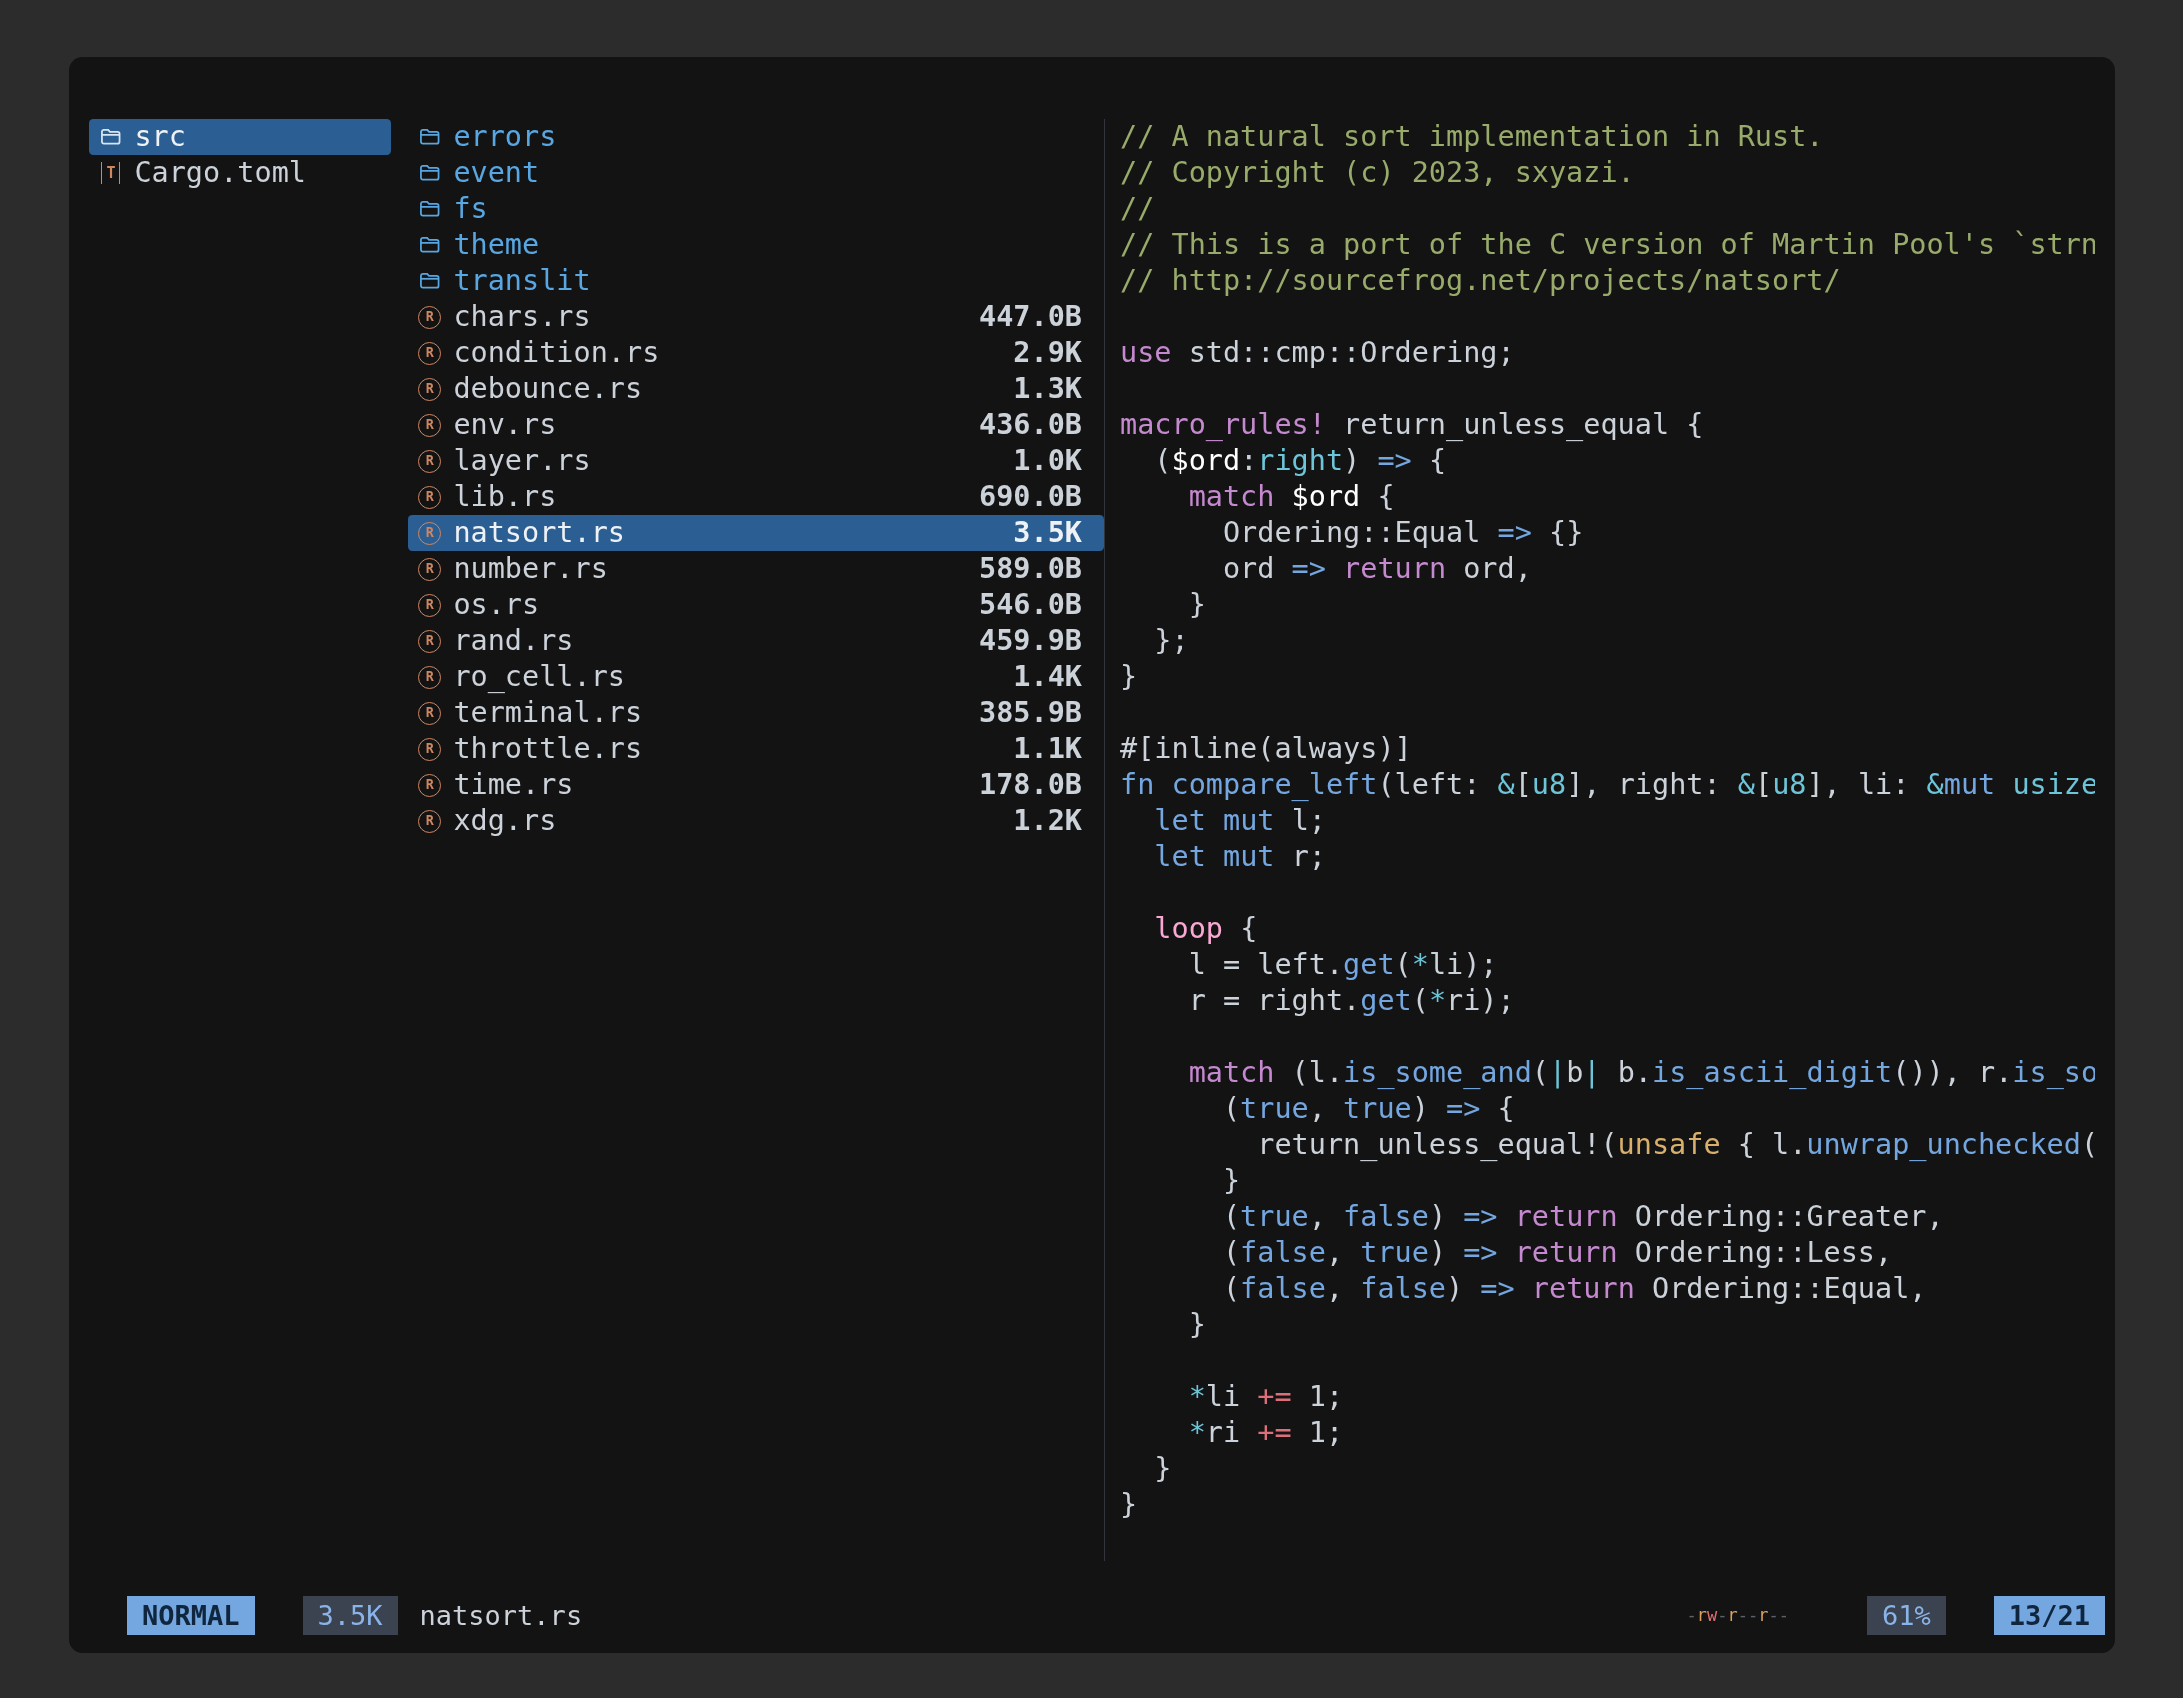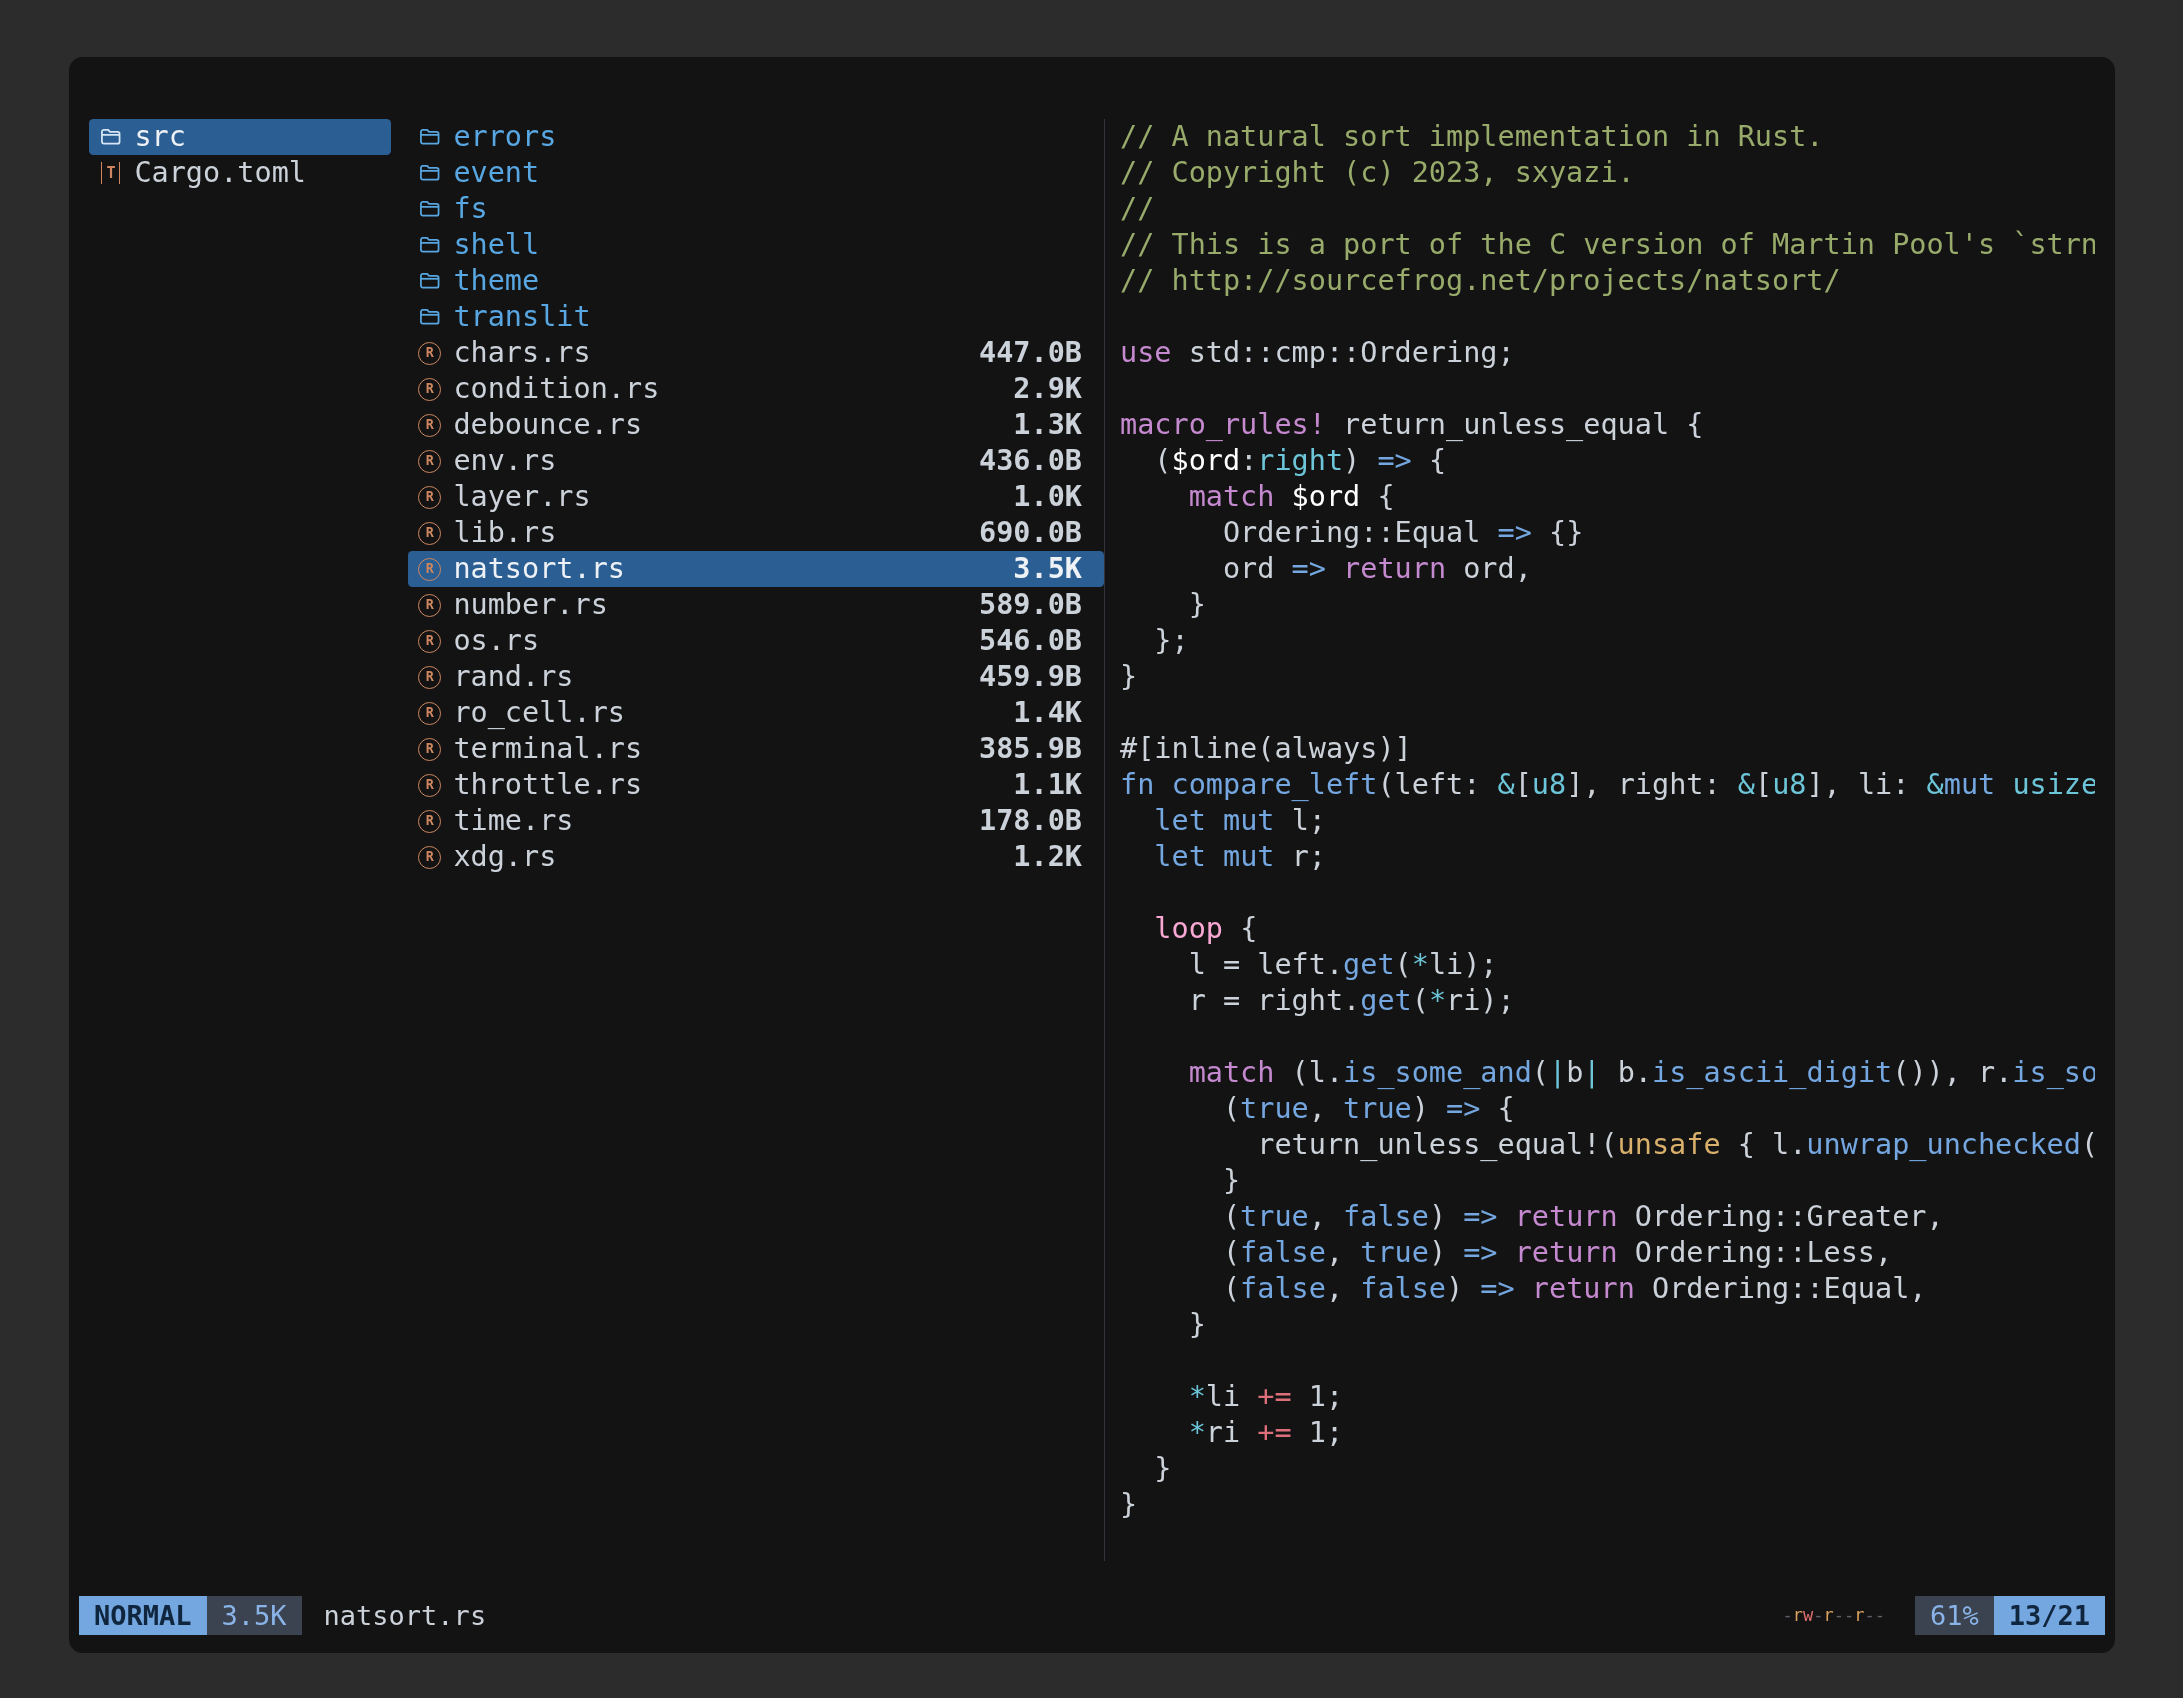--- a/index.html
+++ b/index.html
@@ -29,21 +29,21 @@
   .label{white-space:pre;}
   .folder-label{color:#58a7e2;}
   .row.selected .folder-label{color:#eef2f6;}
   .size{margin-left:auto;white-space:pre;font-weight:bold;}
   .code-line{height:36px;white-space:pre;}
   .tk-w{color:#ccd2da}.tk-cm{color:#98ab6b}.tk-mg{color:#c489ce}
   .tk-bl{color:#74a6e0}.tk-cy{color:#6cc5d8}.tk-or{color:#ffffff}
   .tk-or2{color:#f9a8d4}.tk-yl{color:#d8b06c}.tk-rd{color:#dd6f7a}
   .statusbar{position:absolute;left:10px;right:10px;bottom:18.5px;height:39px;
              display:flex;align-items:center;font-size:27px;color:#ccd2da;}
-  .badge{height:39px;display:flex;align-items:center;padding:0 15px;white-space:pre;}
+  .badge{height:39px;display:flex;align-items:center;padding:0 15px;white-space:pre;margin-left:48px;}
   .badge-accent{background:#74a6e0;color:#10263e;font-weight:bold;}
   .badge-dim{background:#3b4350;color:#8ab4e8;}
   .status-filename{margin-left:22px;}
   .status-right{margin-left:auto;display:flex;align-items:center;}
   .perms{margin-right:30px;white-space:pre;font-size:17px;}
   .pm-dash{color:#5b6169}.pm-pr{color:#d9a05f}.pm-pw{color:#de6e6e}
 </style>
 </head>
 <body>
 
@@ -90,30 +90,20 @@
           <span class="size"></span>
         </div>
         <div class="row">
           <span class="icon folder-ic">
             <svg viewBox="0 0 24 24" width="23.5" height="23.5">
               <path d="M3 7a2 2 0 0 1 2-2h4.4l1.8 2H19a2 2 0 0 1 2 2v8a2 2 0 0 1-2 2H5a2 2 0 0 1-2-2V7z" fill="none" stroke="currentColor" stroke-width="1.8"></path>
               <path d="M3 10h18" fill="none" stroke="currentColor" stroke-width="1.8"></path>
             </svg>
           </span>
           <span class="label folder-label">fs</span>
-          <span class="size"></span>
-        </div>
-        <div class="row">
-          <span class="icon folder-ic">
-            <svg viewBox="0 0 24 24" width="23.5" height="23.5">
-              <path d="M3 7a2 2 0 0 1 2-2h4.4l1.8 2H19a2 2 0 0 1 2 2v8a2 2 0 0 1-2 2H5a2 2 0 0 1-2-2V7z" fill="none" stroke="currentColor" stroke-width="1.8"></path>
-              <path d="M3 10h18" fill="none" stroke="currentColor" stroke-width="1.8"></path>
-            </svg>
-          </span>
-          <span class="label folder-label">shell</span>
           <span class="size"></span>
         </div>
         <div class="row">
           <span class="icon folder-ic">
             <svg viewBox="0 0 24 24" width="23.5" height="23.5">
               <path d="M3 7a2 2 0 0 1 2-2h4.4l1.8 2H19a2 2 0 0 1 2 2v8a2 2 0 0 1-2 2H5a2 2 0 0 1-2-2V7z" fill="none" stroke="currentColor" stroke-width="1.8"></path>
               <path d="M3 10h18" fill="none" stroke="currentColor" stroke-width="1.8"></path>
             </svg>
           </span>
           <span class="label folder-label">theme</span>

